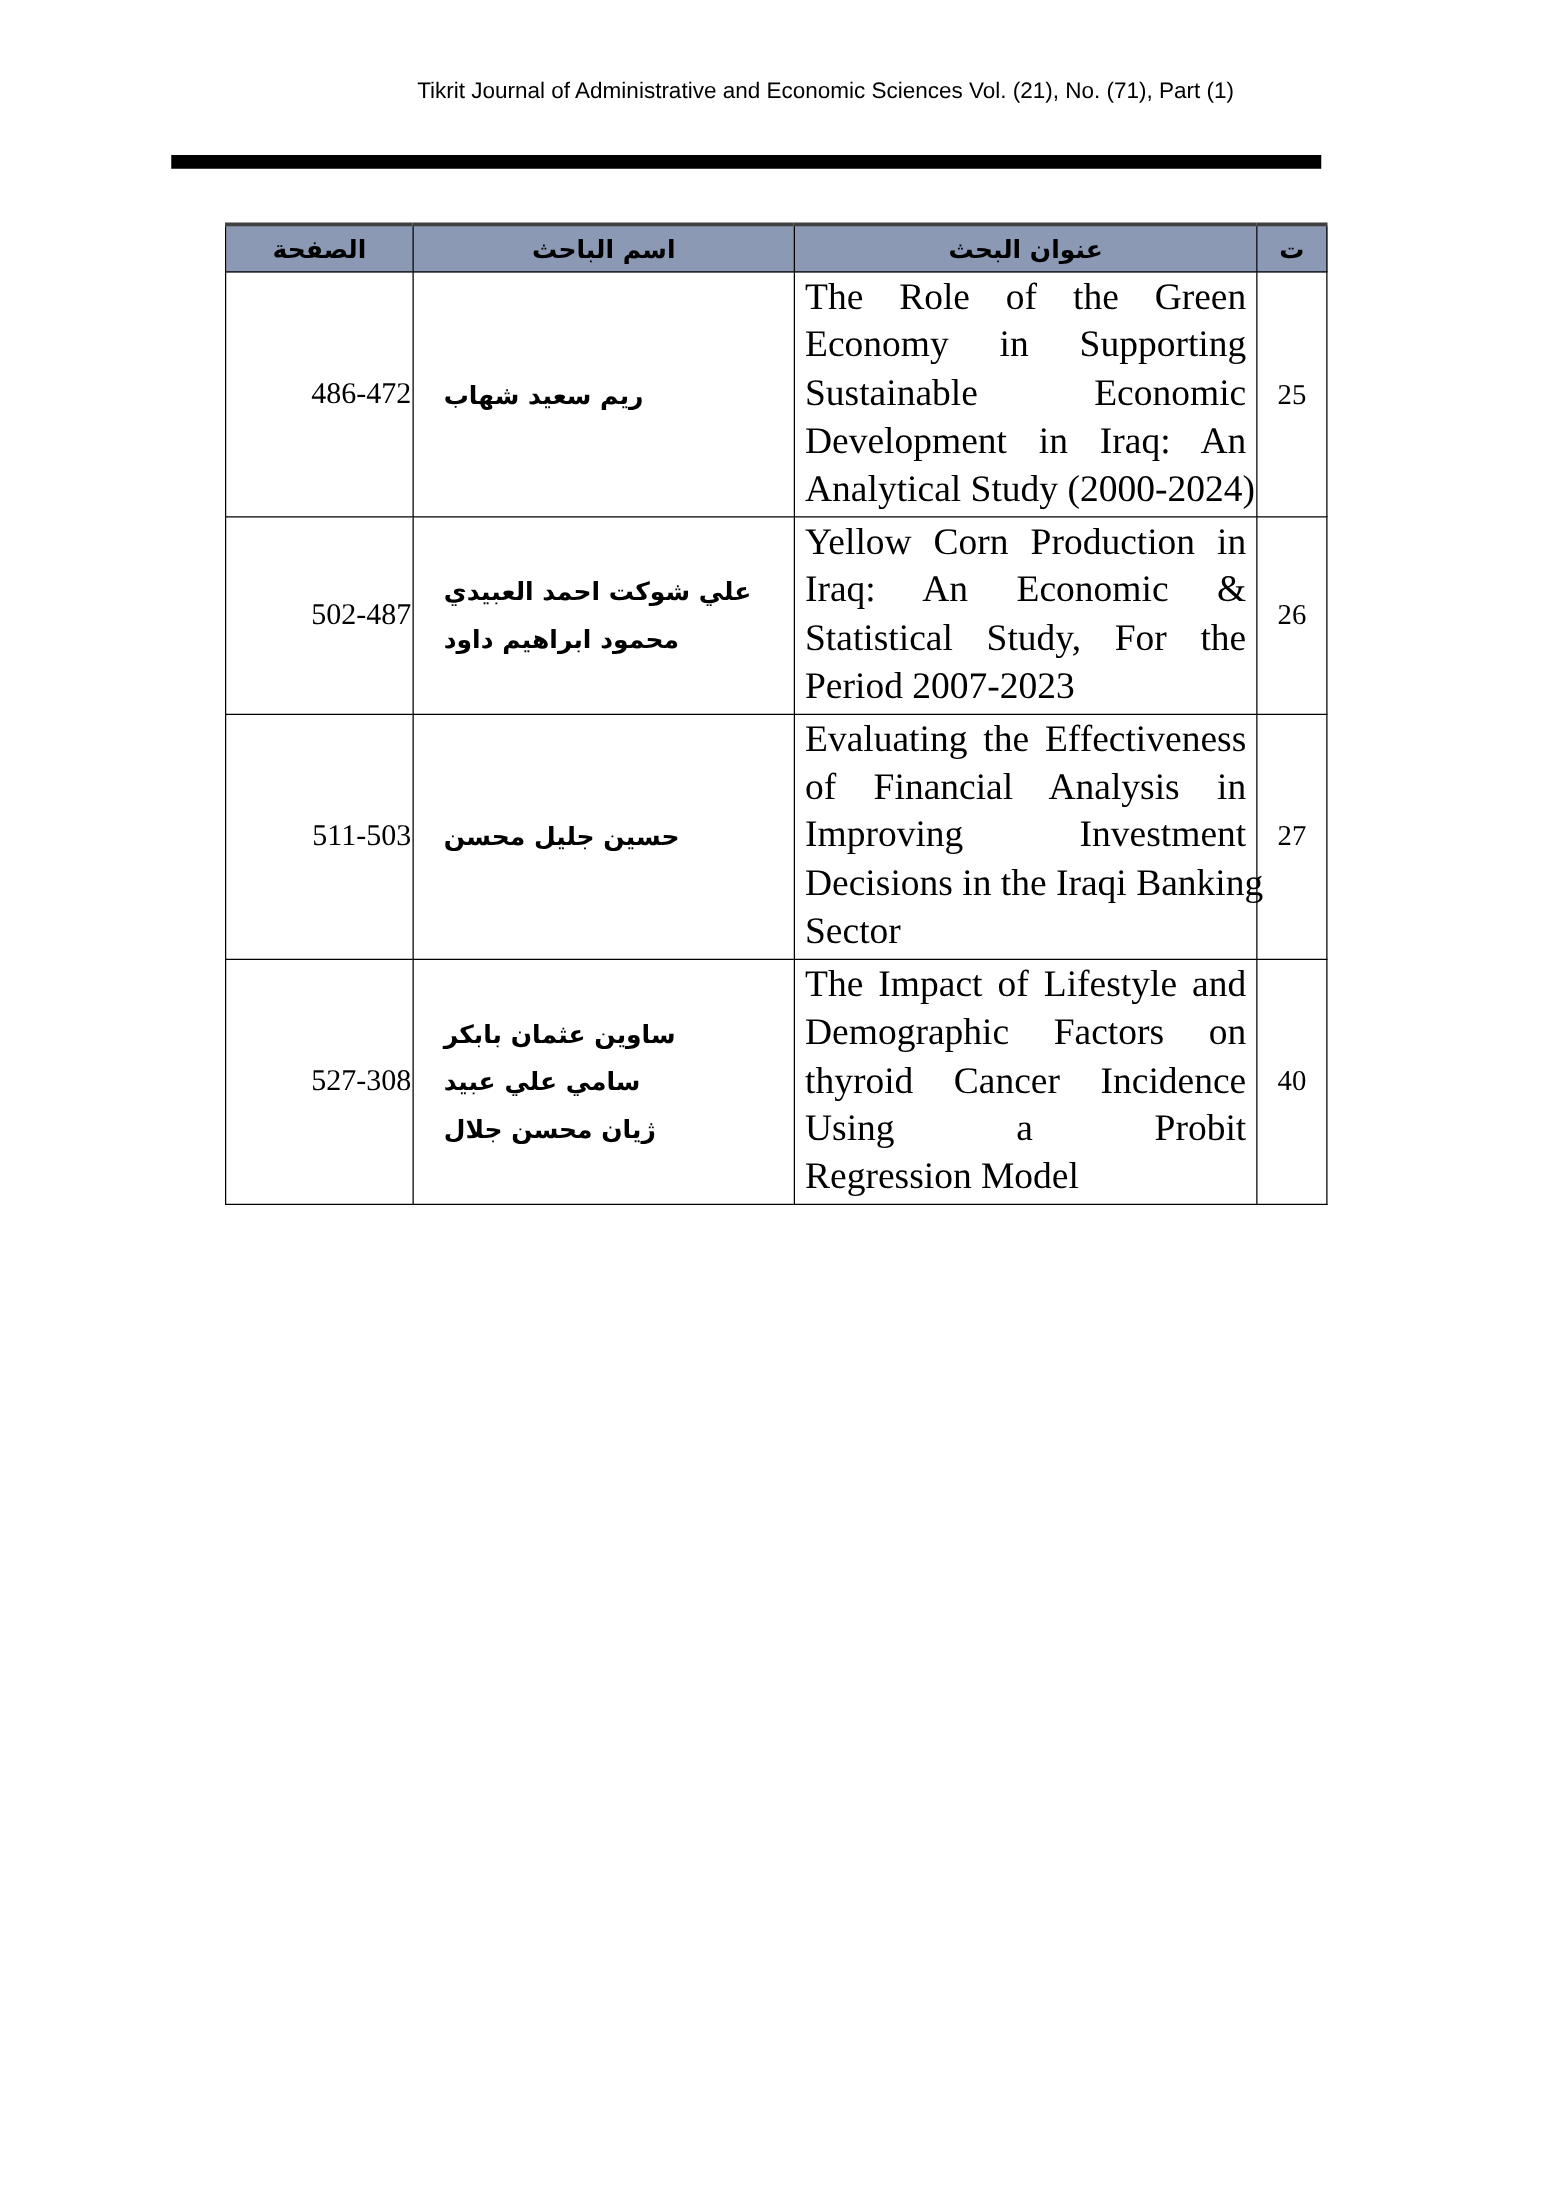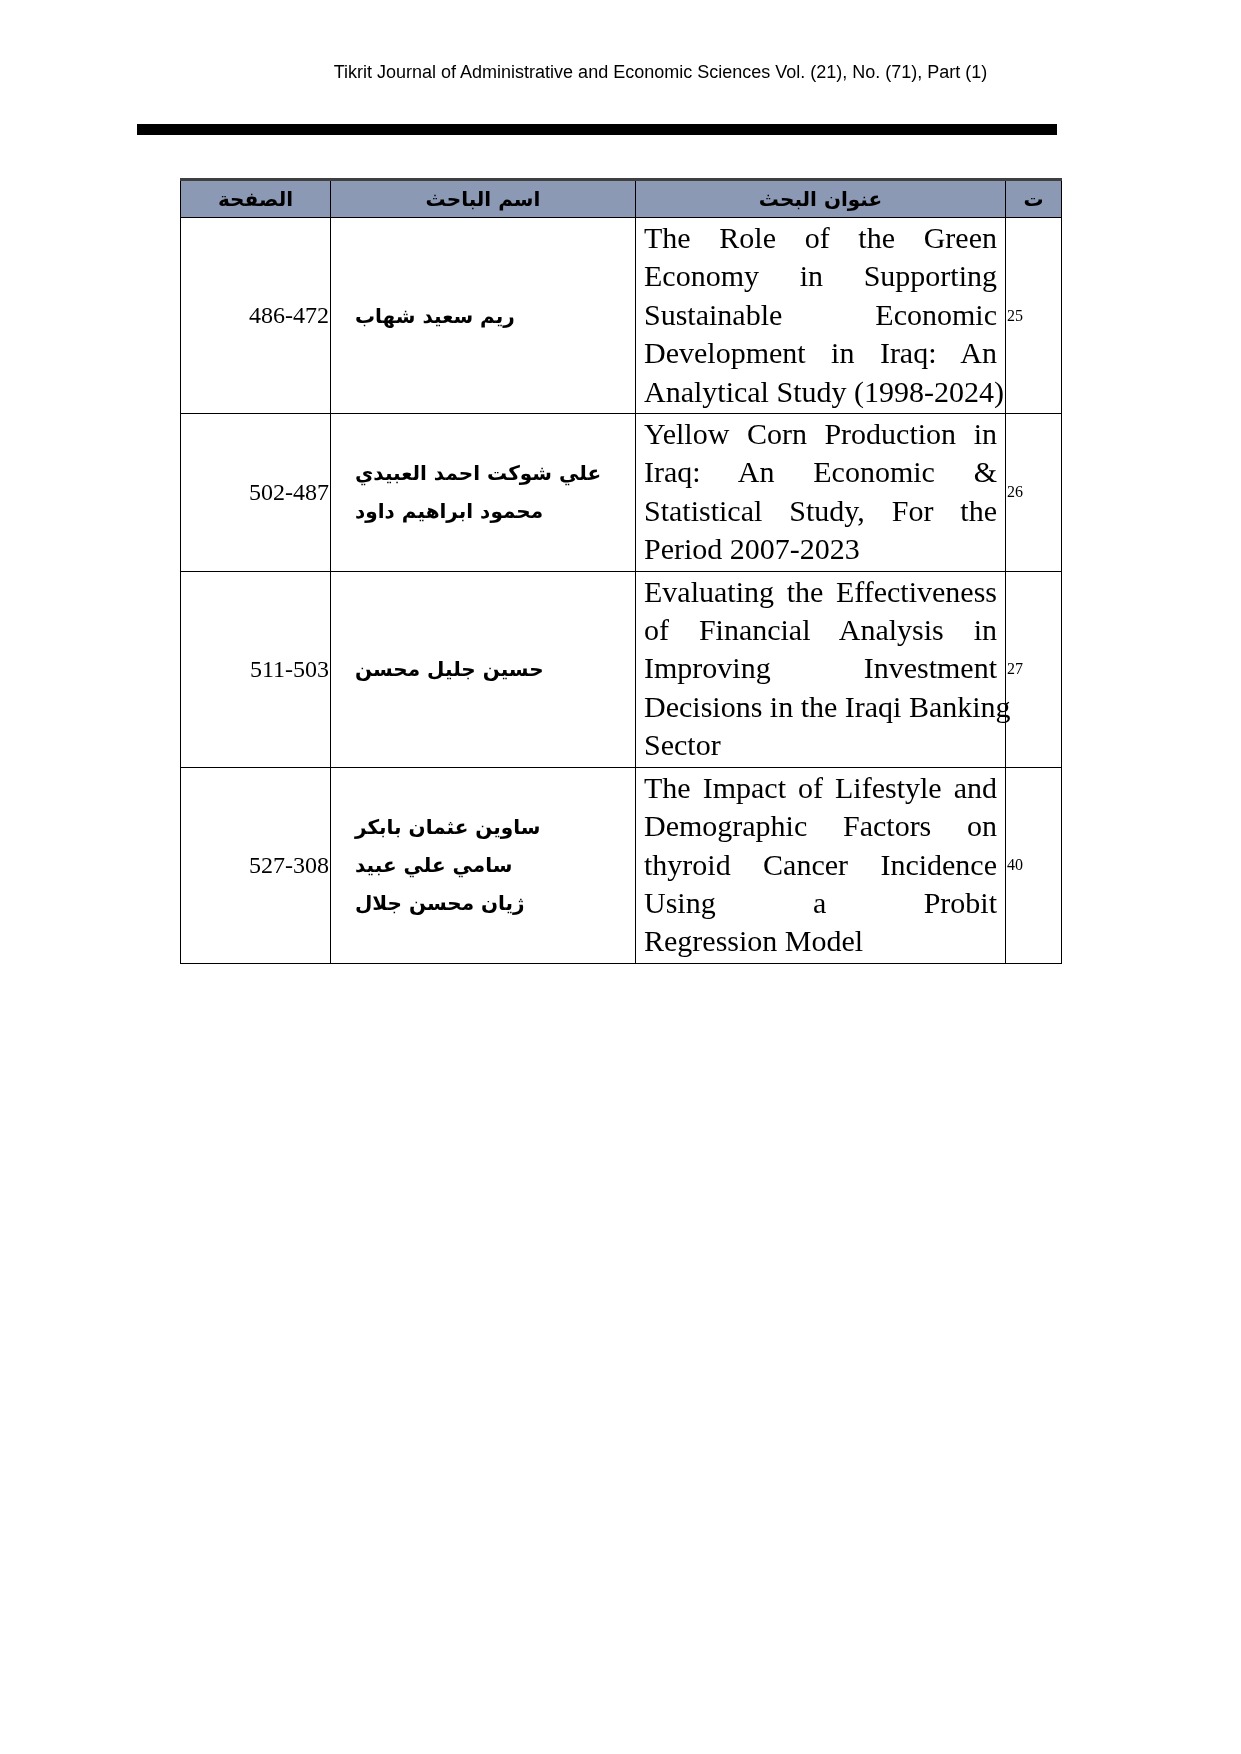--- a/index.html
+++ b/index.html
@@ -52,22 +52,22 @@
     font-family:"DejaVu Sans", sans-serif;
     font-weight:bold;font-size:20px;
     padding:0 24px;
   }
   .rline{line-height:38px;}
   td.page{
     text-align:right;direction:ltr;
     font-size:24px;font-family:"Liberation Serif", serif;padding-left:46px;
   }
   td.num{
-    text-align:left;
-    font-size:16px;font-family:"Liberation Serif", serif;
+    text-align:center;
+    font-size:23px;font-family:"Liberation Serif", serif;
   }
 </style>
 </head>
 <body>
 
 <div class="journal-header">Tikrit Journal of Administrative and Economic Sciences Vol. (21), No. (71), Part (1)</div>
 
 <div class="black-rule"></div>
 
 <table class="toc" dir="rtl">
@@ -86,21 +86,21 @@
     </tr>
   </thead>
   <tbody>
       <tr>
         <td class="cell num">25</td>
         <td class="cell title">
           <div class="tline">The Role of the Green</div>
           <div class="tline">Economy in Supporting</div>
           <div class="tline">Sustainable Economic</div>
           <div class="tline">Development in Iraq: An</div>
-          <div class="tline last">Analytical Study (1998-2024)</div>
+          <div class="tline last">Analytical Study (2000-2024)</div>
         </td>
         <td class="cell researcher">
           <div class="rline">ريم سعيد شهاب</div>
         </td>
         <td class="cell page">486-472</td>
       </tr>
       <tr>
         <td class="cell num">26</td>
         <td class="cell title">
           <div class="tline">Yellow Corn Production in</div>

